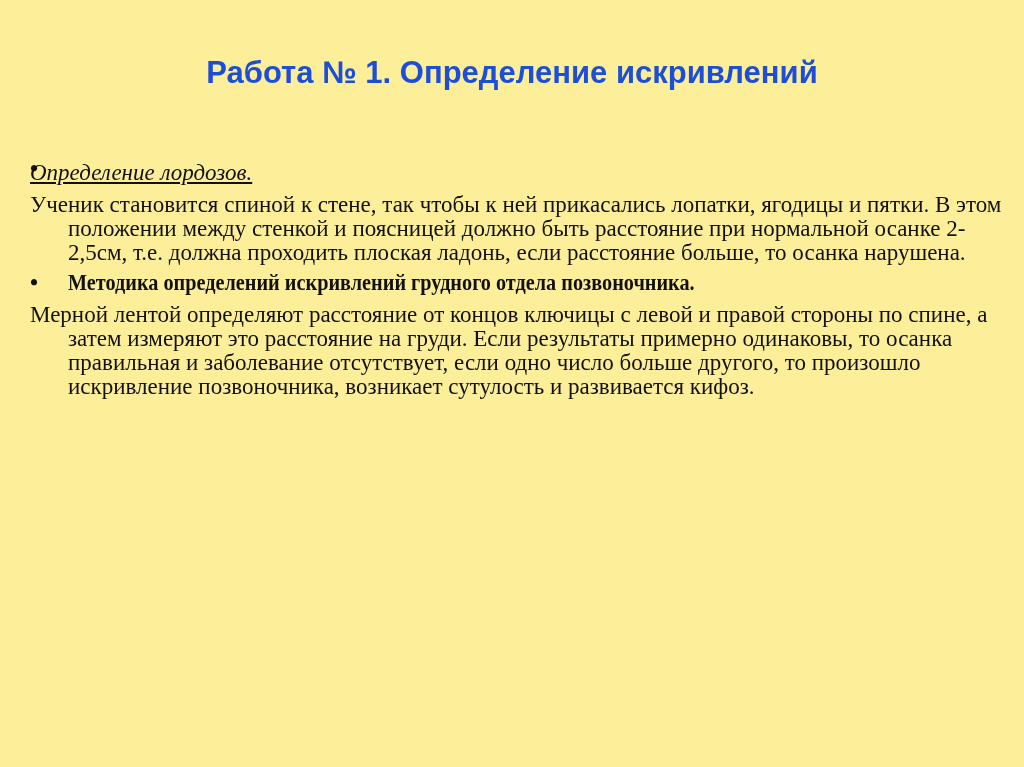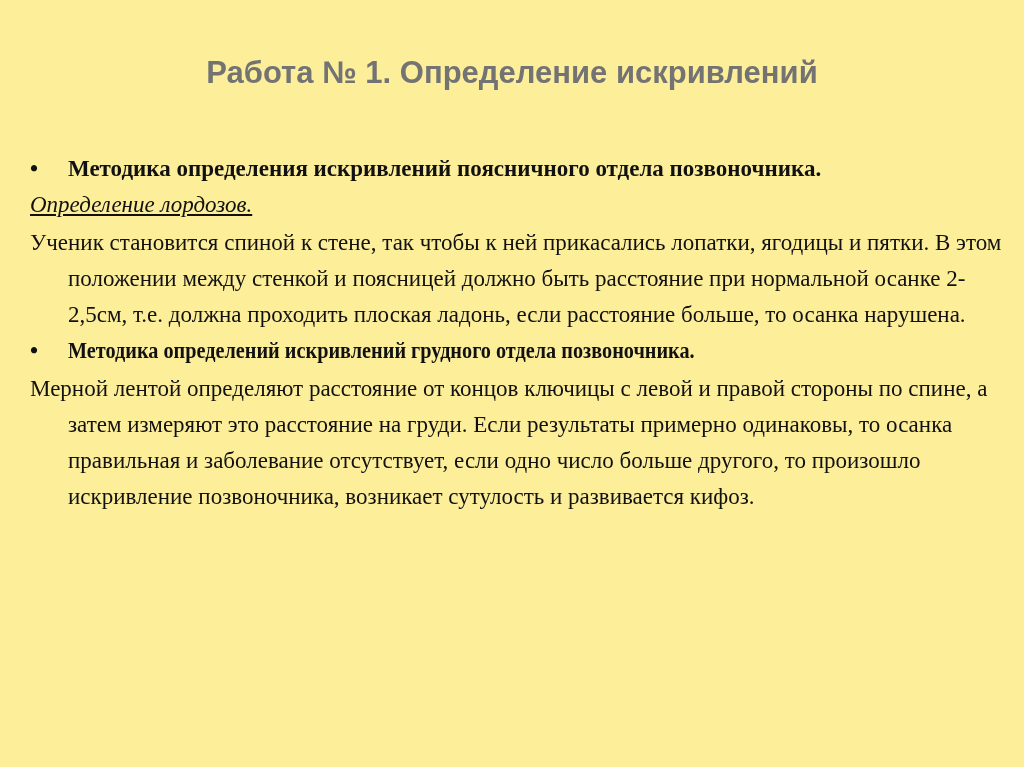--- a/index.html
+++ b/index.html
@@ -1,36 +1,35 @@
 <!DOCTYPE html>
 <html><head>
 <meta charset="utf-8">
 <style>
   html,body{margin:0;padding:0;}
   body{width:1024px;height:767px;background:#fdee9a;position:relative;overflow:hidden;}
   .title{position:absolute;left:0;width:1024px;top:50px;text-align:center;
-    font-family:"Liberation Sans",sans-serif;font-weight:bold;font-size:31px;line-height:46px;color:#737373;}
+    font-family:"Liberation Sans",sans-serif;font-weight:bold;font-size:31px;line-height:46px;color:#1d4ed8;}
   .body{position:absolute;left:30px;top:153px;width:975px;font-family:"Liberation Serif",serif;font-size:23px;color:#111;}
   .bullet{position:relative;padding-left:38px;font-weight:bold;line-height:32px;margin-bottom:4px;}
   .bullet .dot{position:absolute;left:0;top:0;}
   .sub{font-style:italic;text-decoration:underline;line-height:32px;margin-bottom:4px;}
-  .para{padding-left:38px;text-indent:-38px;line-height:36px;margin-bottom:2px;}
+  .para{padding-left:38px;text-indent:-38px;line-height:24px;margin-bottom:2px;}
   .condensed{display:inline-block;transform:scaleX(0.88);transform-origin:left;white-space:nowrap;}
 </style>
 </head>
 <body>
 
 <div class="title">
   <div>Работа № 1.  Определение искривлений</div>
 </div>
 
 <div class="body">
   <div class="bullet">
     <span class="dot">•</span>
-    <span>Методика определения искривлений поясничного отдела позвоночника.</span>
   </div>
   <div class="sub">Определение лордозов.</div>
   <div class="para">Ученик становится спиной к стене, так чтобы к ней прикасались лопатки, ягодицы и пятки. В этом положении между стенкой и поясницей должно быть расстояние при нормальной осанке 2-2,5см, т.е. должна проходить плоская ладонь, если расстояние больше, то осанка нарушена.</div>
 
   <div class="bullet">
     <span class="dot">•</span>
     <span class="condensed">Методика определений искривлений грудного отдела позвоночника.</span>
   </div>
   <div class="para">Мерной лентой определяют расстояние от концов ключицы с левой и правой стороны по спине, а затем измеряют это расстояние на груди. Если результаты примерно одинаковы, то осанка правильная и заболевание отсутствует, если одно число больше другого, то произошло искривление позвоночника, возникает сутулость и развивается кифоз.</div>
 </div>

